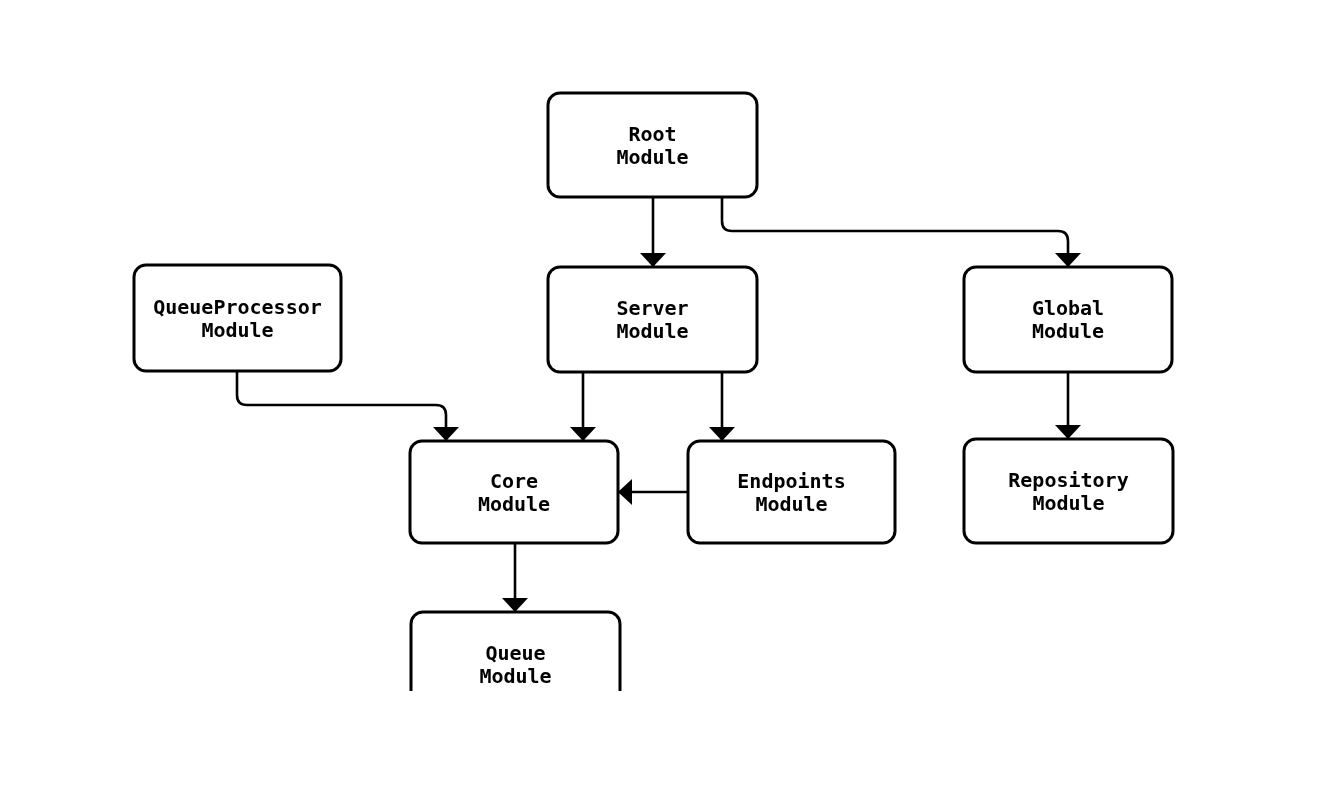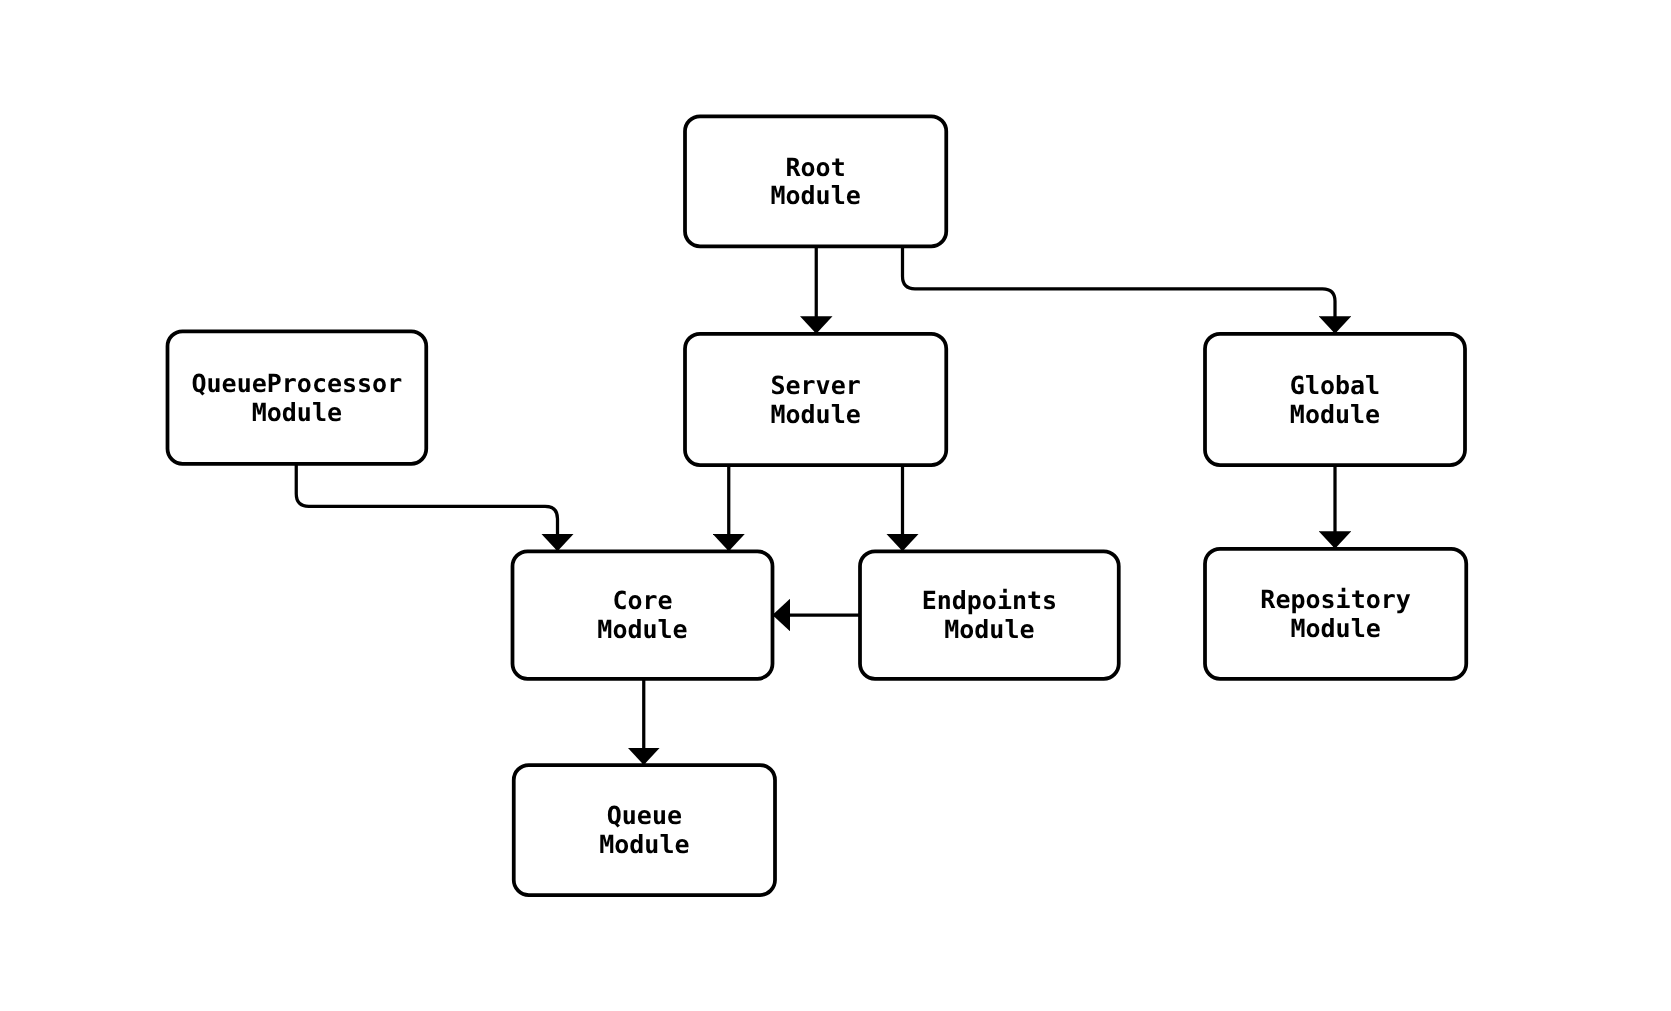--- a/index.html
+++ b/index.html
@@ -3,21 +3,21 @@
 <meta charset="utf-8">
 <style>
   html, body {
     margin: 0;
     padding: 0;
     background: #ffffff;
   }
   .stage {
     position: relative;
     width: 1337px;
-    height: 809px;
+    height: 691px;
     background: #4d7c0f;
     overflow: hidden;
   }
   svg text {
     font-family: "DejaVu Sans Mono", "Liberation Mono", monospace;
     font-weight: bold;
   }
 </style>
 </head>
 <body>

